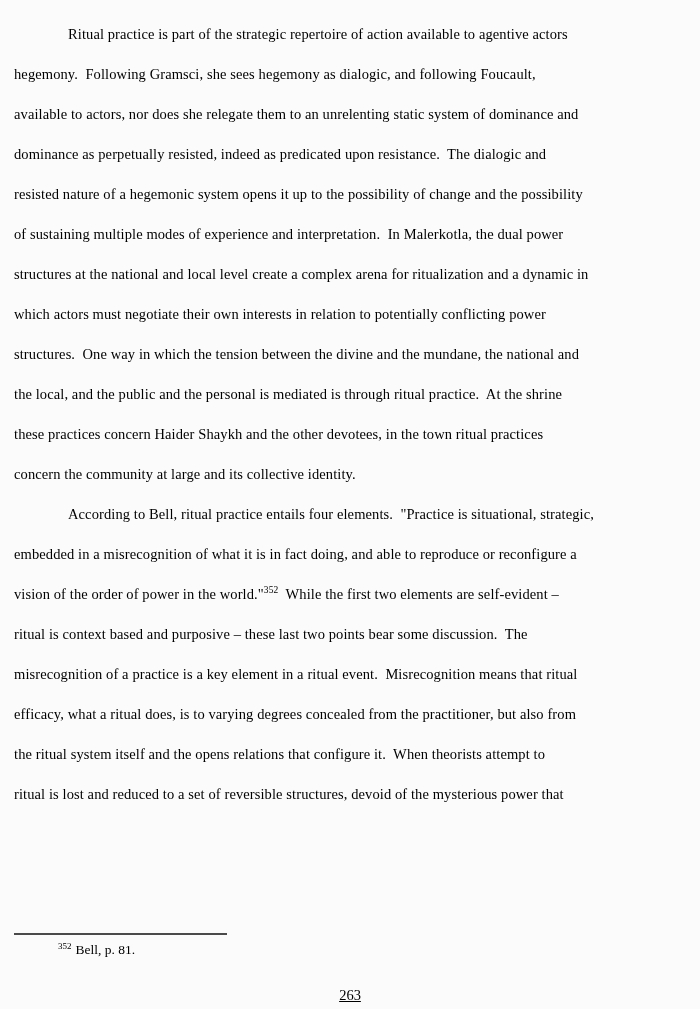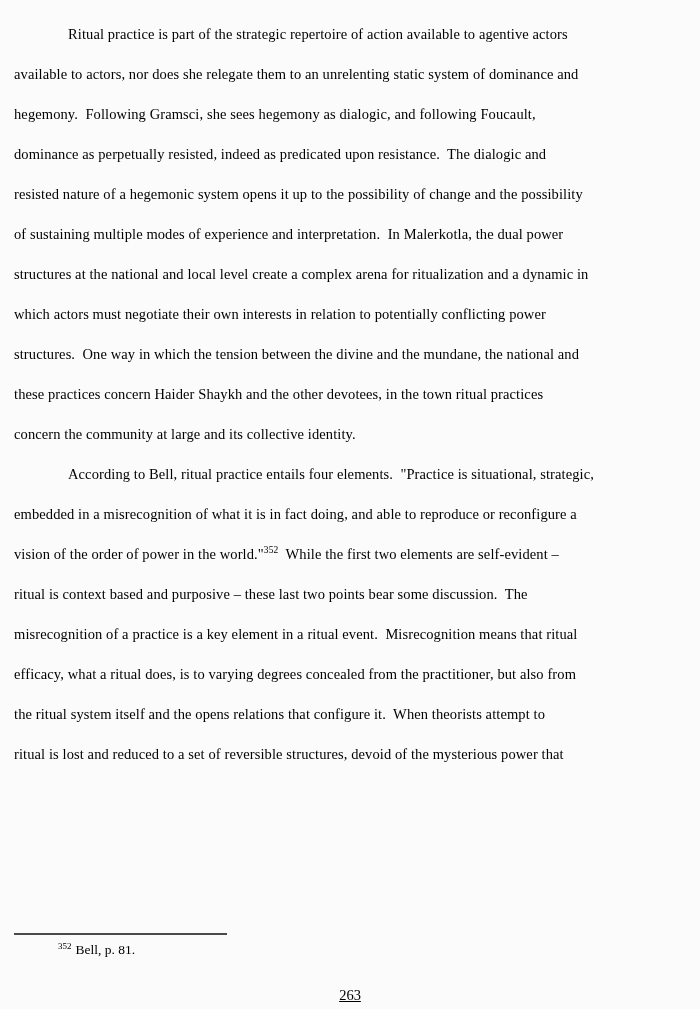--- a/index.html
+++ b/index.html
@@ -67,28 +67,29 @@
   }
 </style>
 </head>
 <body>
 
 <div class="page">
 
   <div class="text-block">
 
     <div class="line indent">Ritual practice is part of the strategic repertoire of action available to agentive actors</div>
+    <div class="line">hegemony.  Following Gramsci, she sees hegemony as dialogic, and following Foucault,</div>
     <div class="line">available to actors, nor does she relegate them to an unrelenting static system of dominance and</div>
-    <div class="line">hegemony.  Following Gramsci, she sees hegemony as dialogic, and following Foucault,</div>
     <div class="line">dominance as perpetually resisted, indeed as predicated upon resistance.  The dialogic and</div>
     <div class="line">resisted nature of a hegemonic system opens it up to the possibility of change and the possibility</div>
     <div class="line">of sustaining multiple modes of experience and interpretation.  In Malerkotla, the dual power</div>
     <div class="line">structures at the national and local level create a complex arena for ritualization and a dynamic in</div>
     <div class="line">which actors must negotiate their own interests in relation to potentially conflicting power</div>
     <div class="line">structures.  One way in which the tension between the divine and the mundane, the national and</div>
+    <div class="line">the local, and the public and the personal is mediated is through ritual practice.  At the shrine</div>
     <div class="line">these practices concern Haider Shaykh and the other devotees, in the town ritual practices</div>
     <div class="line">concern the community at large and its collective identity.</div>
 
     <div class="line indent">According to Bell, ritual practice entails four elements.  "Practice is situational, strategic,</div>
     <div class="line">embedded in a misrecognition of what it is in fact doing, and able to reproduce or reconfigure a</div>
     <div class="line"><span>vision of the order of power in the world."</span><sup>352</sup><span>  While the first two elements are self-evident –</span></div>
     <div class="line">ritual is context based and purposive – these last two points bear some discussion.  The</div>
     <div class="line">misrecognition of a practice is a key element in a ritual event.  Misrecognition means that ritual</div>
     <div class="line">efficacy, what a ritual does, is to varying degrees concealed from the practitioner, but also from</div>
     <div class="line">the ritual system itself and the opens relations that configure it.  When theorists attempt to</div>

